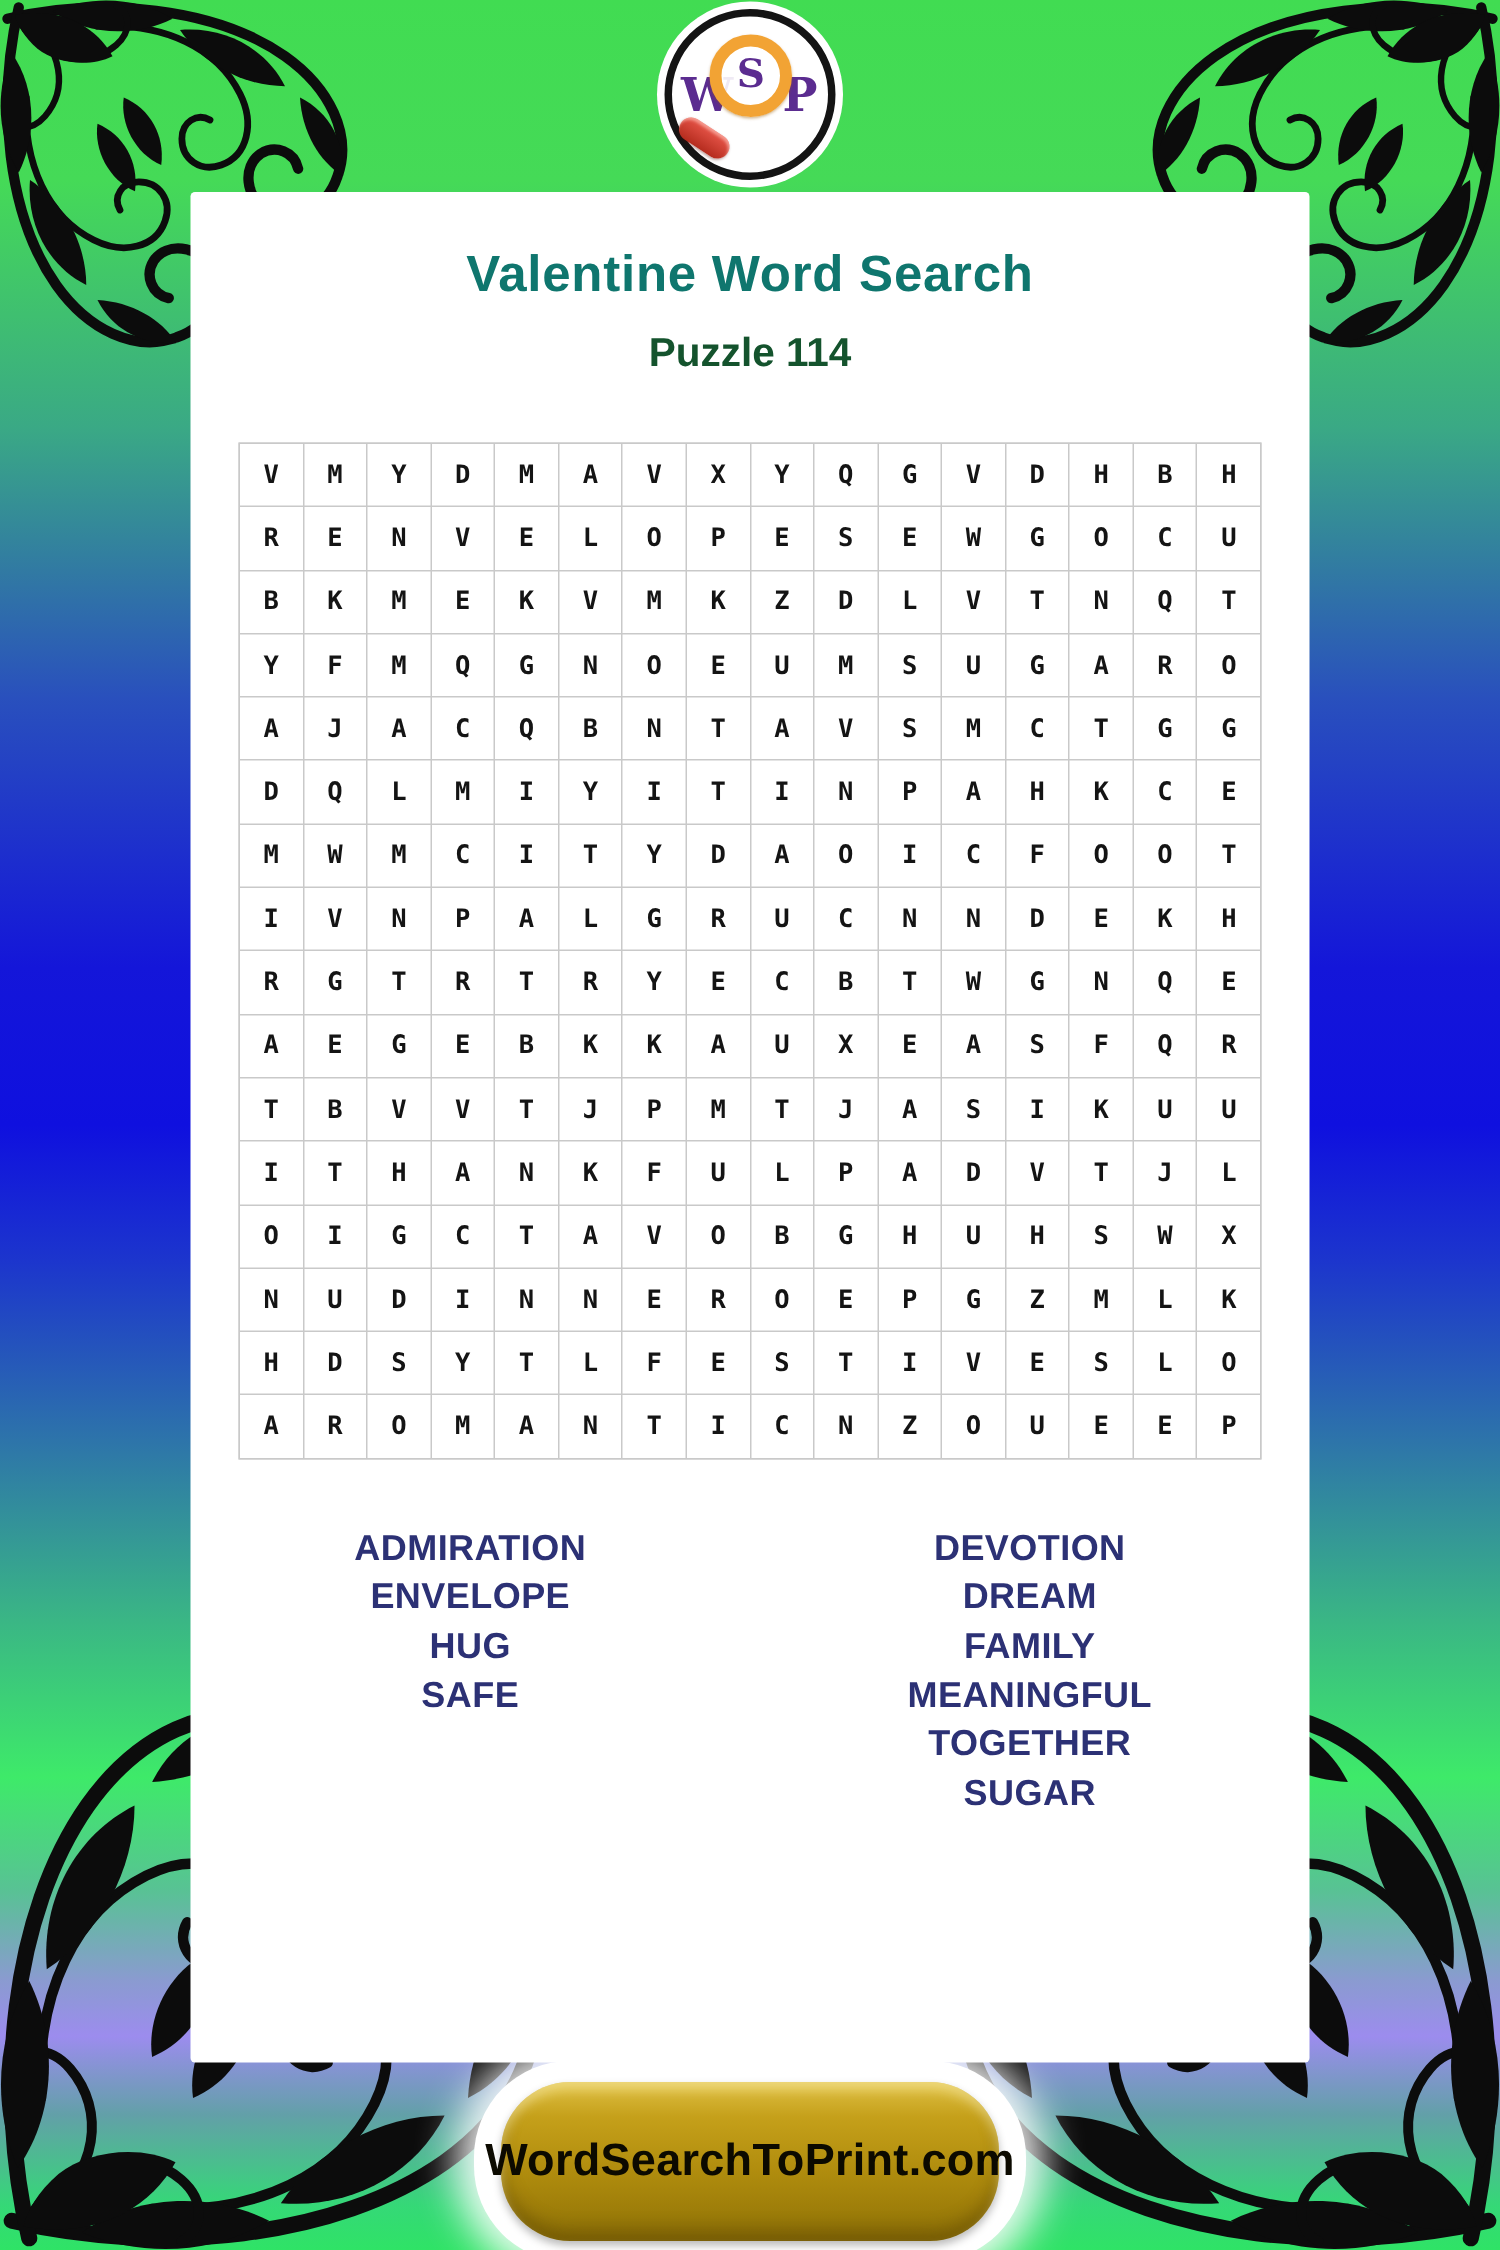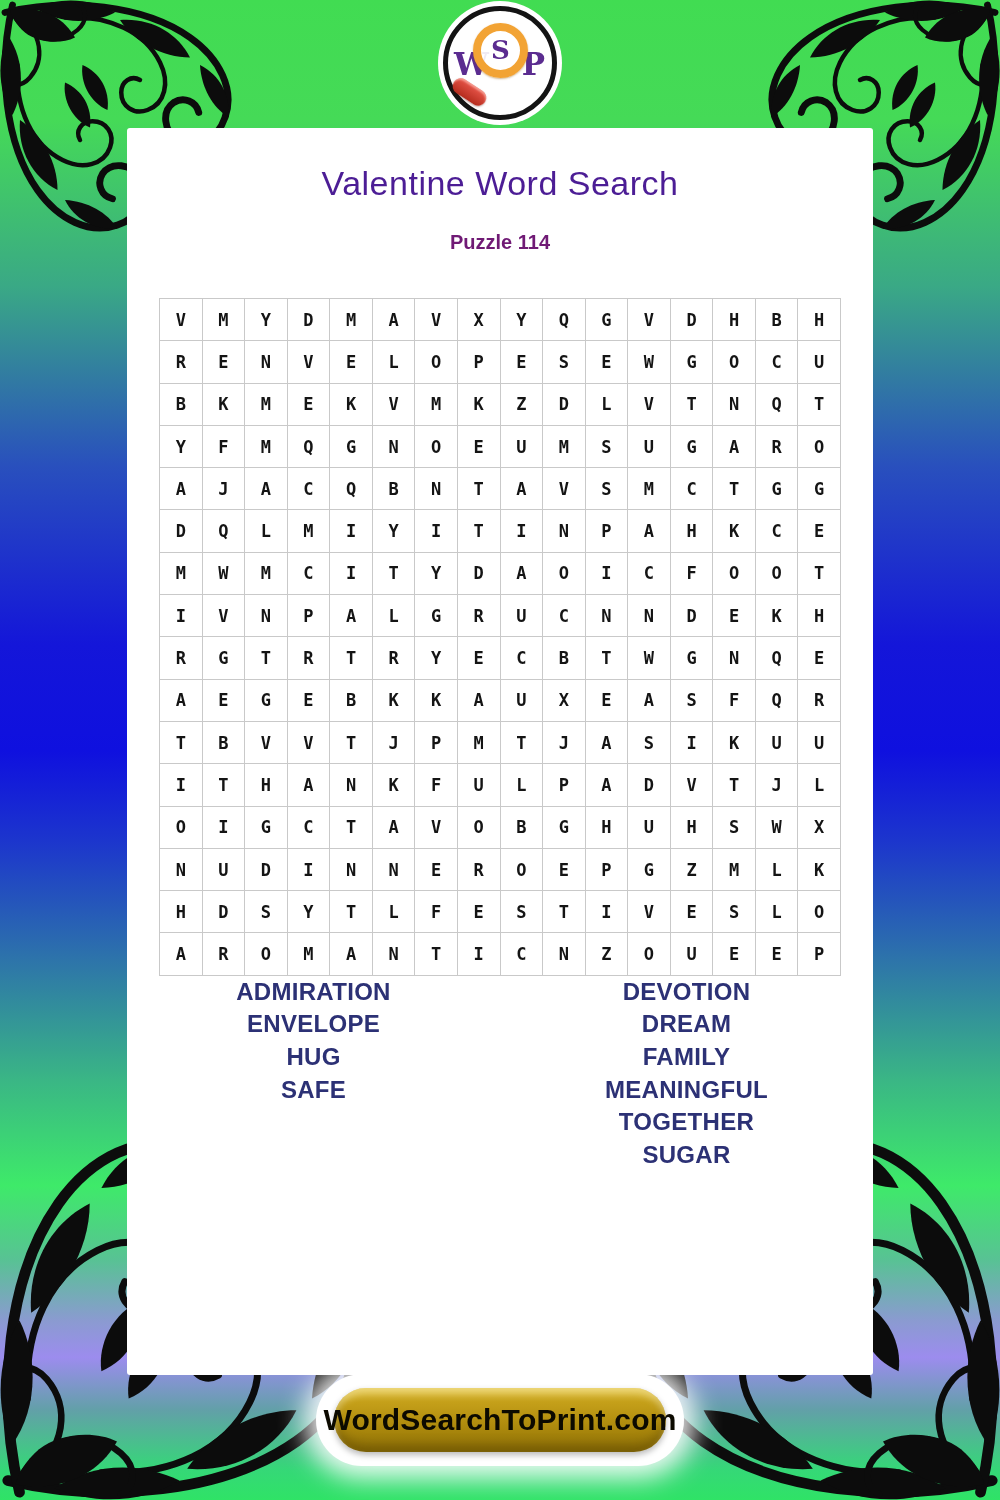--- a/index.html
+++ b/index.html
@@ -26,37 +26,37 @@
   .letter-w{left:6px;top:38px;}
   .letter-p{right:7px;top:38px;}
   .mag-ring{position:absolute;left:25px;top:12px;width:39px;height:39px;border-radius:50%;
     border:8px solid #f2a334;background:rgba(255,255,255,.9);
     box-shadow:inset 0 2px 2px rgba(255,255,255,.85),0 1px 2px rgba(150,90,0,.45);}
   .letter-s{left:50%;top:50%;transform:translate(-50%,-54%);font-size:26px;}
   .mag-handle{position:absolute;left:3px;top:73px;width:37px;height:16px;border-radius:9px;
     background:linear-gradient(180deg,#e8564a,#b52c1e);transform:rotate(33deg);
     box-shadow:inset 0 2px 2px rgba(255,200,190,.6),0 1px 2px rgba(80,10,0,.4);}
   
-  .title{margin:0;padding-top:36px;text-align:center;font-size:34px;font-weight:normal;
-    color:#4c1d95;letter-spacing:.5px;}
-  .subtitle{margin:12px;padding-top:16px;text-align:center;font-size:20px;font-weight:bold;color:#701a75;}
+  .title{margin:0;padding-top:36px;text-align:center;font-size:34px;font-weight:bold;
+    color:#0f766e;letter-spacing:.5px;}
+  .subtitle{margin:1px;padding-top:16px;text-align:center;font-size:27px;font-weight:bold;color:#14532d;}
   
   .grid{margin:44px auto 0;width:680px;display:grid;grid-template-columns:repeat(16,1fr);
     gap:1px;background:#c9c9c9;border:1px solid #c9c9c9;}
   .cell{background:#ffffff;height:41.3px;display:flex;align-items:center;justify-content:center;
     font-family:"DejaVu Sans Mono",monospace;font-weight:700;font-size:17px;color:#141414;}
   
-  .words{display:flex;}
+  .words{display:flex;margin-top:44px;}
   .word-col{flex:1;text-align:center;font-weight:bold;font-size:24px;color:#2c3175;
     line-height:32.6px;letter-spacing:.3px;}
   
   .footer-glow{position:absolute;left:50%;top:1374px;transform:translateX(-50%);
     background:#ffffff;border-radius:64px;padding:14px 18px;z-index:4;
     box-shadow:0 0 26px 12px rgba(255,255,255,.9);}
-  .footer-button{display:flex;width:332px;height:64px;align-items:center;justify-content:center;
+  .footer-button{display:flex;width:332px;height:106px;align-items:center;justify-content:center;
     border-radius:46px;text-decoration:none;
     background:linear-gradient(180deg,#dfc044 0%,#c5a01a 22%,#b18d0e 55%,#8f7206 100%);
     box-shadow:inset 0 5px 7px rgba(255,240,170,.55),inset 0 -7px 11px rgba(70,50,0,.38),0 3px 6px rgba(0,0,0,.28);
     color:#0c0a00;font-weight:bold;font-size:30px;letter-spacing:.2px;cursor:pointer;}
 </style>
 </head>
 <body>
 
 <div class="page">
 

